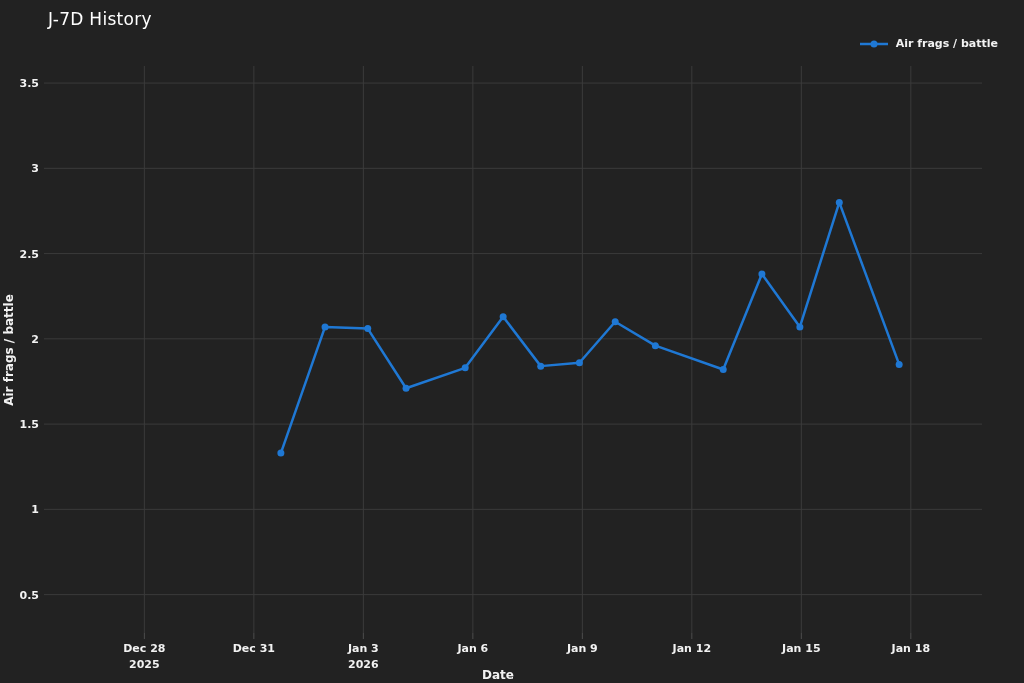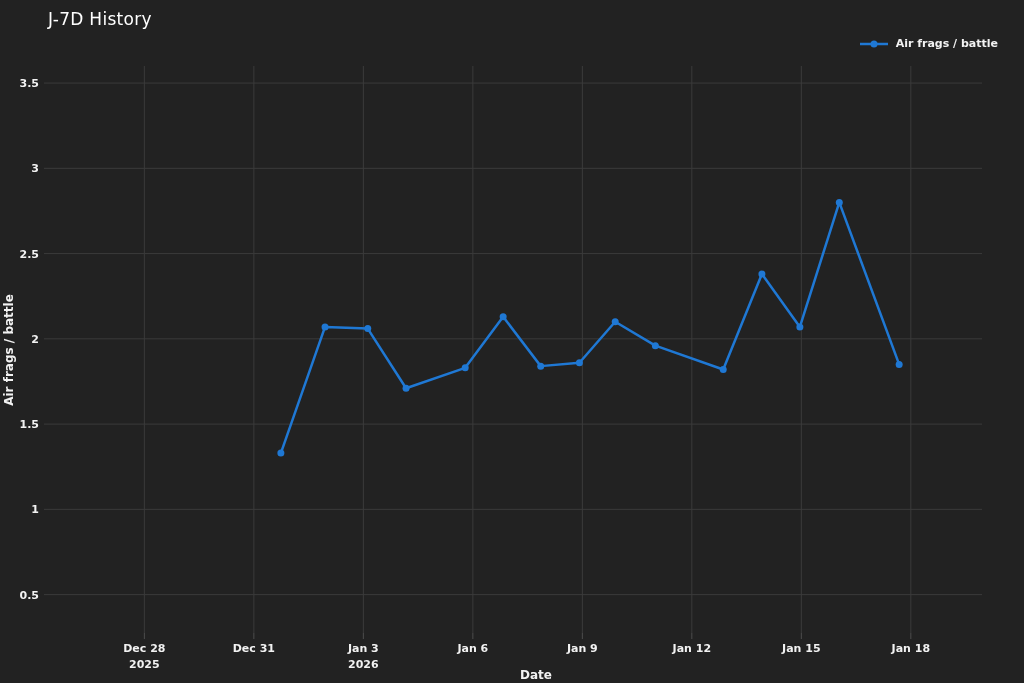--- a/index.html
+++ b/index.html
@@ -58,21 +58,21 @@
     left: 9px;
     top: 350px;
     transform: translate(-50%, -50%) rotate(-90deg);
     font-size: 12px;
     font-weight: 700;
     color: #f2f2f2;
     white-space: nowrap;
   }
   .x-axis-title {
     position: absolute;
-    left: 536px;
+    left: 498px;
     top: 668px;
     transform: translateX(-50%);
     font-size: 12px;
     font-weight: 700;
     color: #f2f2f2;
     white-space: nowrap;
   }
 </style>
 </head>
 <body>

